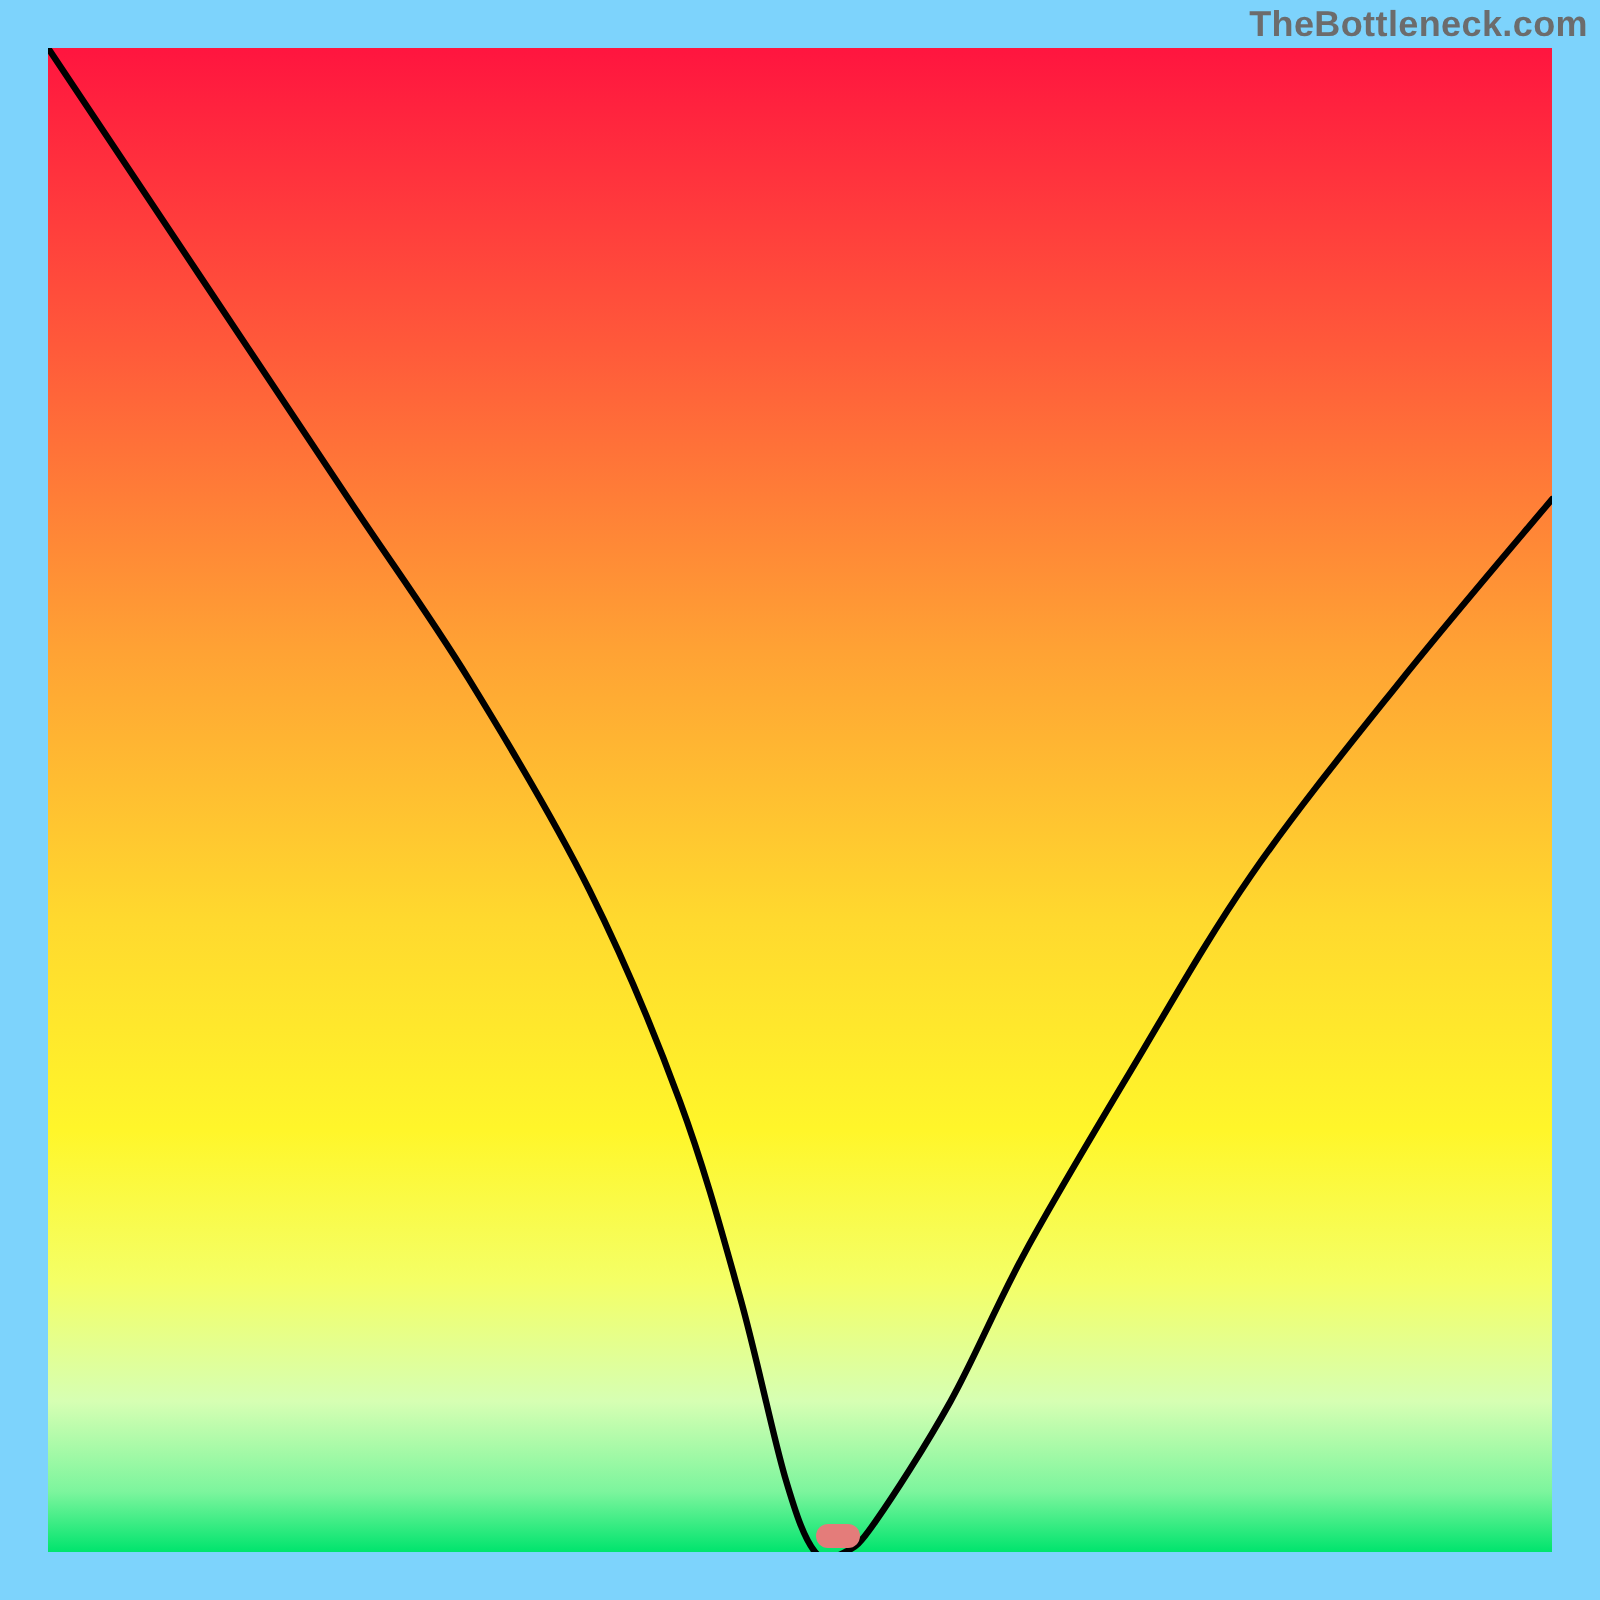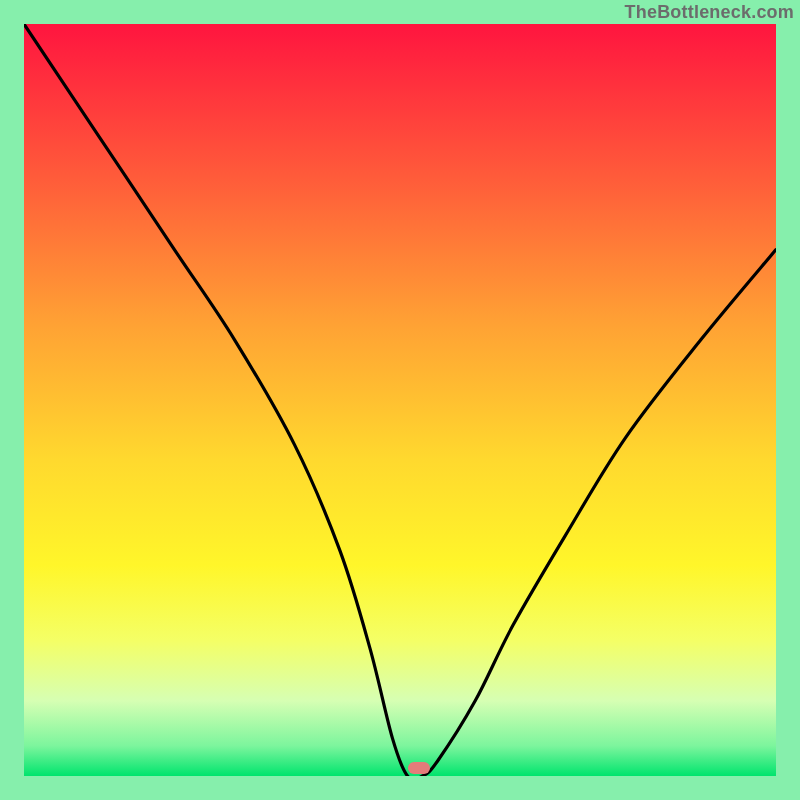--- a/index.html
+++ b/index.html
@@ -8,21 +8,21 @@
     width: 800px;
     height: 800px;
     background: #000;
     overflow: hidden;
     font-family: Arial, Helvetica, sans-serif;
   }
   .frame {
     position: relative;
     width: 800px;
     height: 800px;
-    background: #86efac;
+    background: #7dd3fc;
   }
   .watermark {
     position: absolute;
     top: 2px;
     right: 6px;
     color: #6c6c6c;
     font-size: 18px;
     font-weight: 600;
     letter-spacing: 0.2px;
     z-index: 10;

